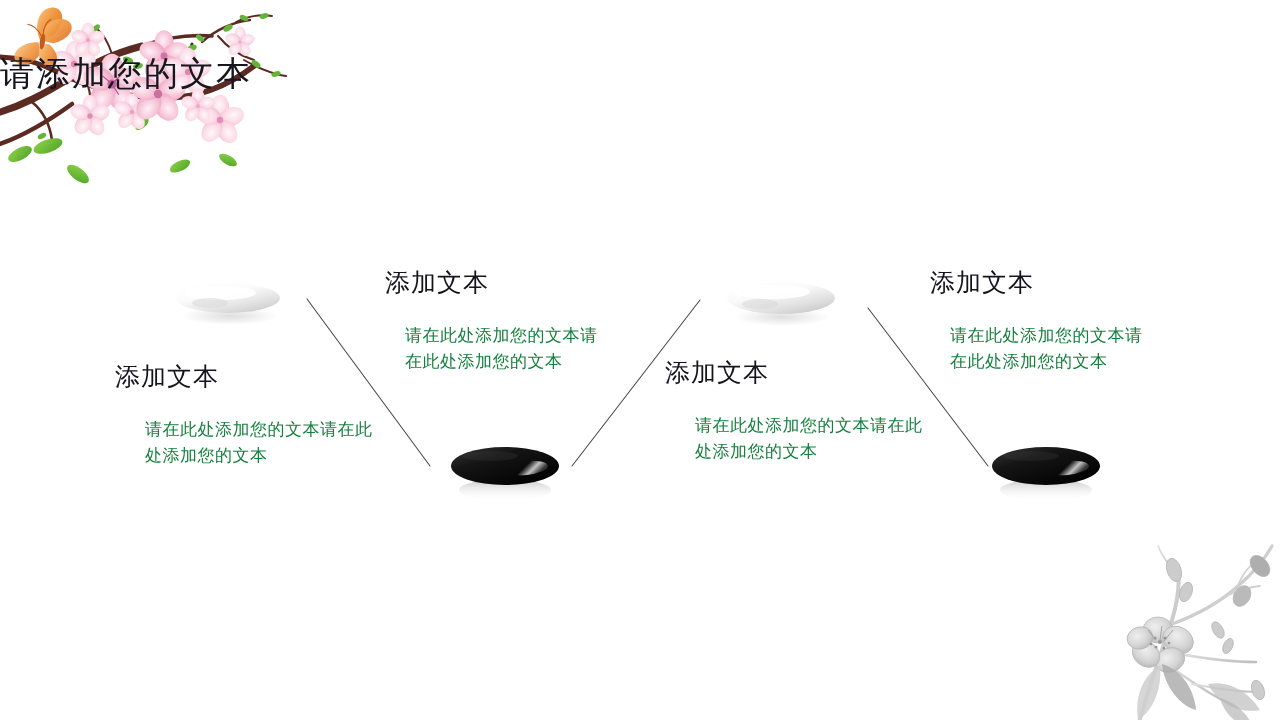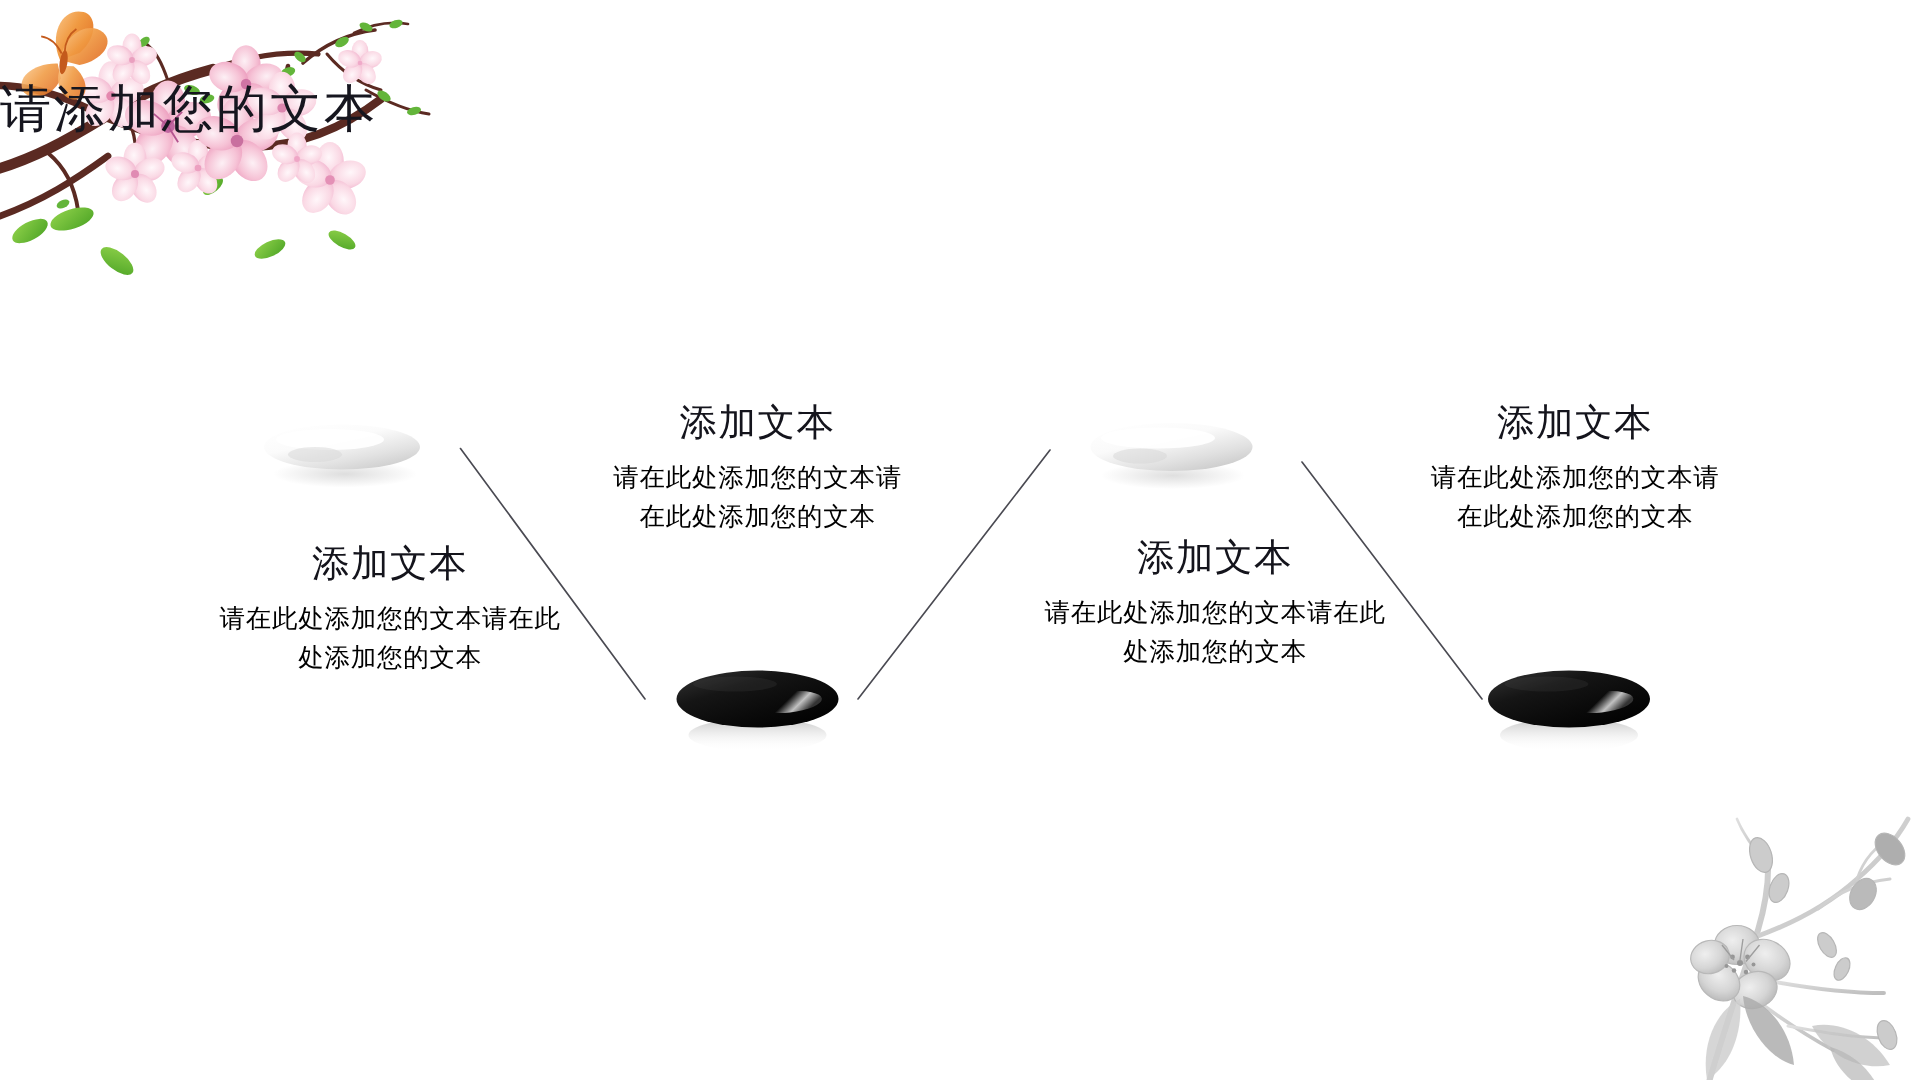--- a/index.html
+++ b/index.html
@@ -63,35 +63,34 @@
   }
 
   
   .stone {
     position: absolute;
   }
 
   
   .block {
     position: absolute;
-    text-align: center;
   }
   .block-head {
     font-size: 25px;
     line-height: 34px;
     color: #14141c;
     letter-spacing: 1px;
     font-family: "Liberation Serif", "DejaVu Serif", serif;
     white-space: nowrap;
   }
   .block-body {
-    margin-top: 6px;
+    margin-top: 23px;
     font-size: 17px;
     line-height: 26px;
-    color: #000000;
+    color: #15803d;
     letter-spacing: .5px;
     font-family: Liberation Sans, sans-serif;
   }
   .b1 { left: 115px; top: 360px; width: 290px; }
   .b2 { left: 385px; top: 266px; width: 240px; }
   .b3 { left: 665px; top: 356px; width: 290px; }
   .b4 { left: 930px; top: 266px; width: 240px; }
   .b1 .block-body, .b3 .block-body { width: 230px; margin-left: auto; margin-right: auto; }
   .b2 .block-body, .b4 .block-body { width: 200px; margin-left: auto; margin-right: auto; }
 </style>

